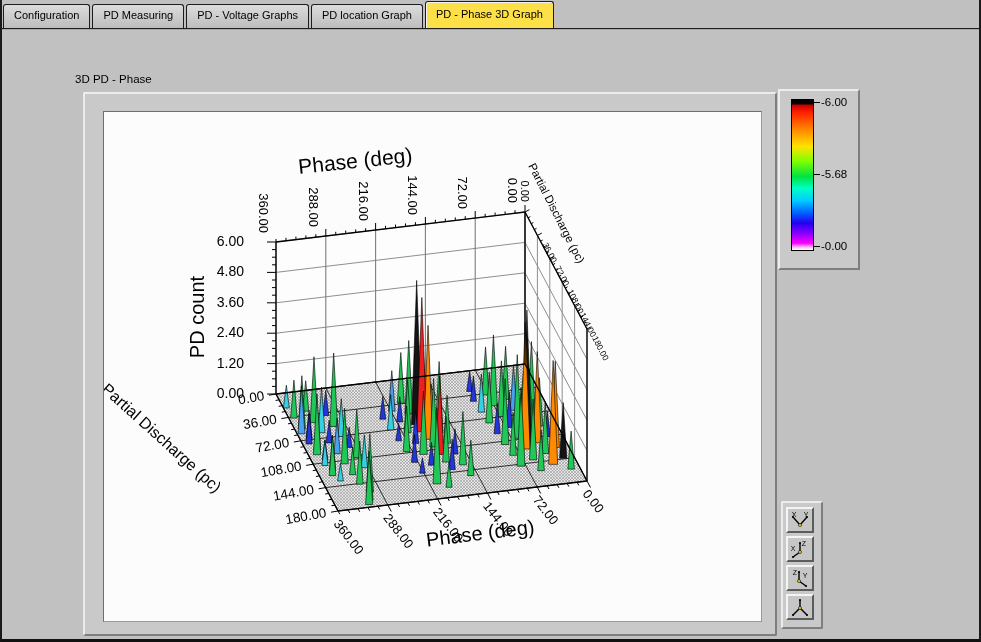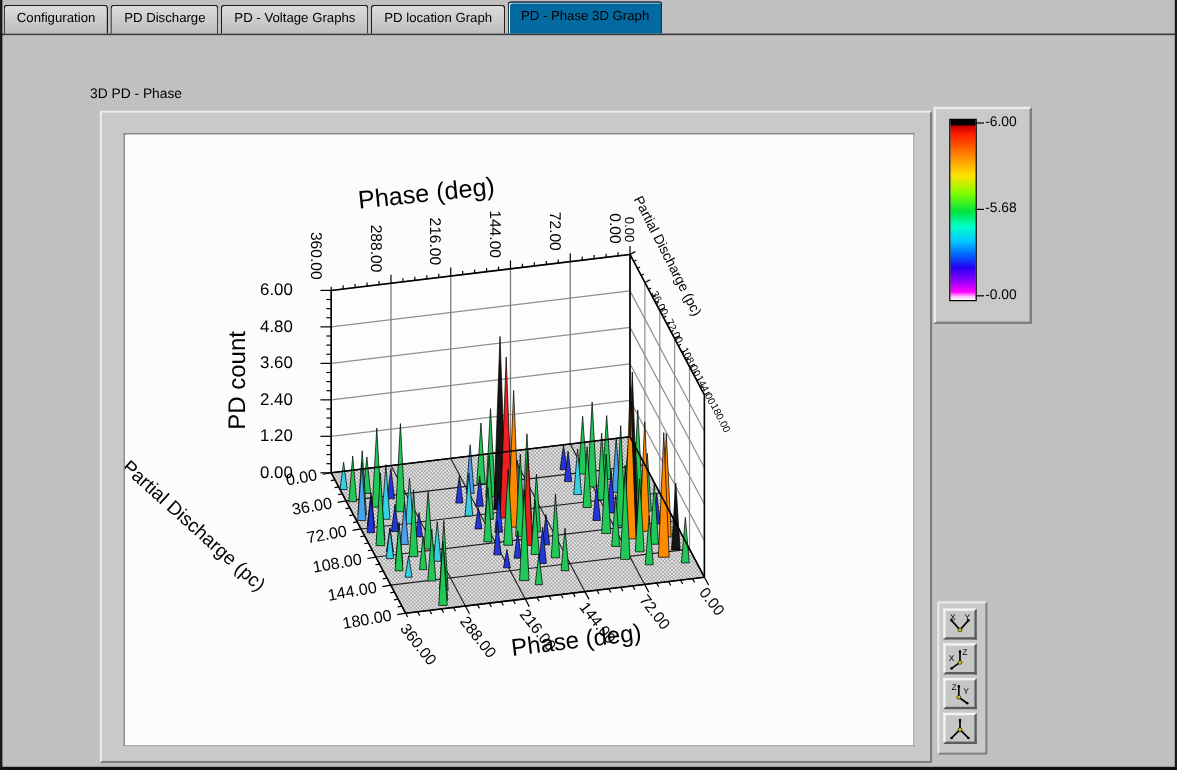--- a/index.html
+++ b/index.html
@@ -12,21 +12,21 @@
   .frame{position:absolute;inset:0;border-left:2px solid #1a1a1a;border-right:2px solid #1a1a1a;border-bottom:3px solid #111;pointer-events:none;z-index:50;}
   
   .tabbar{position:absolute;left:3px;top:1px;height:27px;display:flex;align-items:flex-end;z-index:5;}
   .tab{
     box-sizing:border-box;height:24px;padding:4px 10px 0 10px;margin-right:2px;
     background:linear-gradient(#dcdcdc,#bdbdbd);
     border:1px solid #1d1d1d;border-bottom:none;border-radius:3px 3px 0 0;
     font-size:11px;color:#000;white-space:nowrap;
   }
   .tab.active{
-    height:27px;padding-top:6px;background:#0369a1;
+    height:27px;padding-top:6px;background:#fde047;
     box-shadow:inset 1px 1px 0 #f2f2f2;position:relative;z-index:6;
   }
   .page{
     position:absolute;left:0;top:28px;width:981px;height:608px;
     border-top:1px solid #1d1d1d;background:#c1c1c1;
     box-shadow:inset 0 1px 0 #a8a8a8;
     text-decoration:underline;
   }
   .graph-label{position:absolute;left:75px;top:44px;font-size:11.5px;color:#000;}
   
@@ -69,21 +69,21 @@
   }
   .pbtn svg{display:block;}
 </style>
 </head>
 <body>
 
 <div class="frame"></div>
 
 <div class="tabbar" id="tabbar">
     <div class="tab">Configuration</div>
-    <div class="tab">PD Discharge</div>
+    <div class="tab">PD Measuring</div>
     <div class="tab">PD - Voltage Graphs</div>
     <div class="tab">PD location Graph</div>
     <div class="tab active">PD - Phase 3D Graph</div>
   </div>
 
 <div class="page">
 
   <div class="graph-label">3D PD - Phase</div>
 
   <div class="graph-panel">

